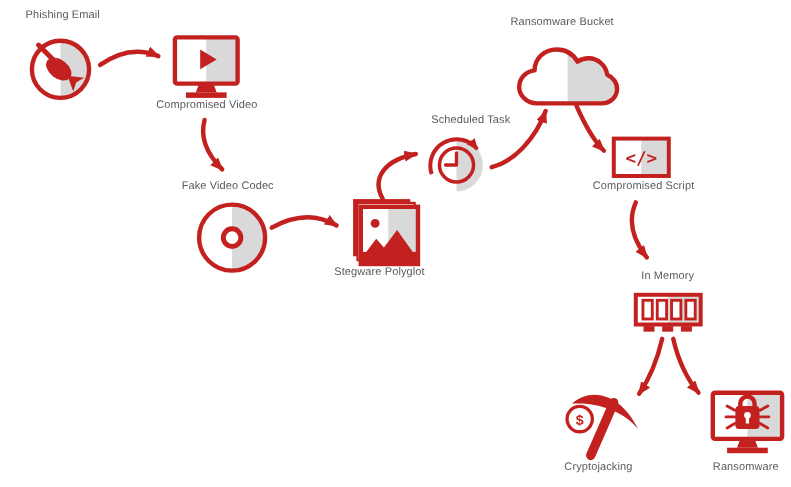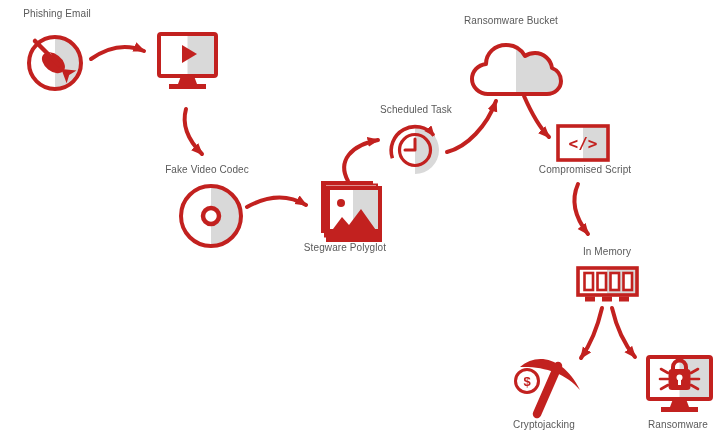--- a/index.html
+++ b/index.html
@@ -161,22 +161,23 @@
       <circle cx="679.5" cy="377.5" r="3" fill="#fff"></circle>
       <rect x="678" y="378.5" width="3" height="6.5" fill="#fff"></rect>
     </g>
     <rect x="648" y="357" width="63" height="42" rx="2" fill="none" stroke="#c2211f" stroke-width="4"></rect>
     <path d="M 673,399 l -3,8 h 19 l -3,-8 z" fill="#c2211f"></path>
     <rect x="661" y="407" width="37" height="5" fill="#c2211f"></rect>
   </g>
 </svg>
 
 <div class="node-label" style="left:57px;top:8px">Phishing Email</div>
+<div class="node-label" style="left:188px;top:90px">Compromised Video</div>
 <div class="node-label" style="left:345px;top:242px">Stegware Polyglot</div>
 <div class="node-label" style="left:207px;top:164px">Fake Video Codec</div>
-<div class="node-label" style="left:416px;top:104px">Scheduled Task</div>
+<div class="node-label" style="left:428px;top:104px">Scheduled Task</div>
 <div class="node-label" style="left:511px;top:15px">Ransomware Bucket</div>
 <div class="node-label" style="left:585px;top:164px">Compromised Script</div>
 <div class="node-label" style="left:607px;top:246px">In Memory</div>
 <div class="node-label" style="left:544px;top:419px">Cryptojacking</div>
 <div class="node-label" style="left:678px;top:419px">Ransomware</div>
 
 </div>
 
 </body></html>

